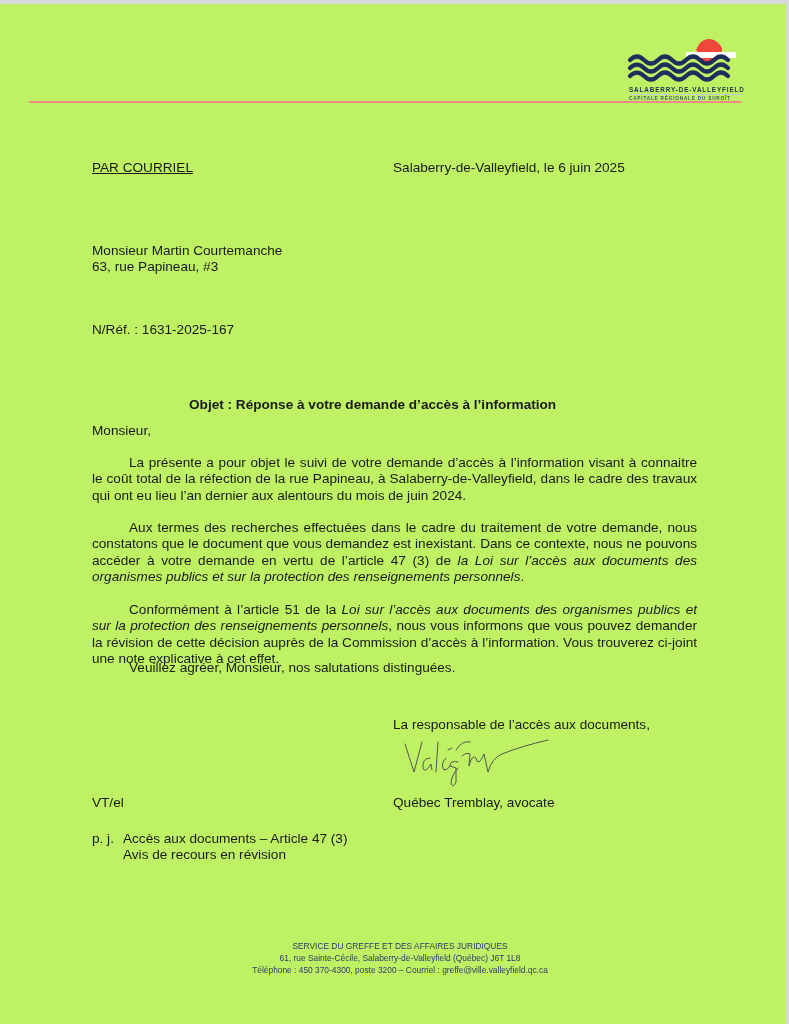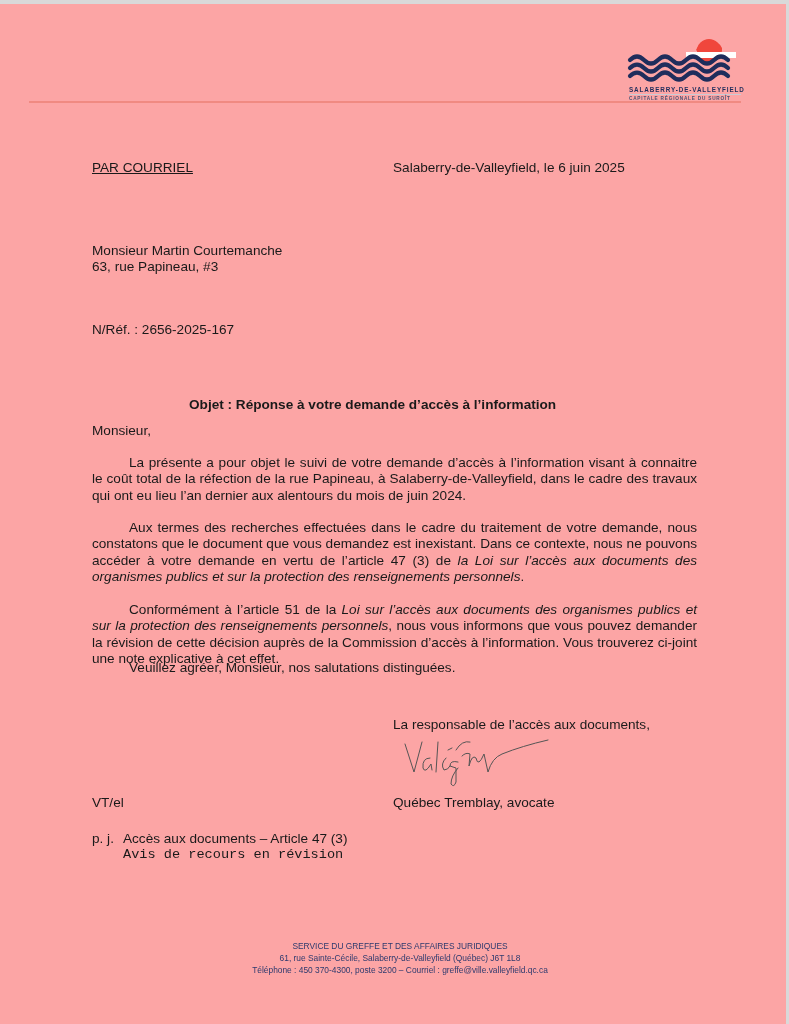--- a/index.html
+++ b/index.html
@@ -5,21 +5,21 @@
     html, body { margin: 0; padding: 0; }
     body {
       width: 789px; height: 1024px; overflow: hidden;
       background: #d9d9d9;
       font-family: "Liberation Sans", sans-serif;
       color: #1a1a1a;
       position: relative;
     }
     .page {
       position: absolute; left: 0; top: 4px; width: 786px; height: 1020px;
-      background: #fca5a5;
+      background: #bef264;
     }
     .logo { position: absolute; left: 626px; top: 32px; width: 116px; height: 64px; }
     .logo svg { display: block; }
     .logo-name {
       position: absolute; left: 629px; top: 82px; width: 112px;
       font-size: 6.3px; font-weight: bold; color: #1f2d5c; letter-spacing: 0.9px;
       white-space: nowrap;
     }
     .logo-sep { position: absolute; left: 629px; top: 90px; width: 112px; height: 1px; background: #c8cbd6; }
     .logo-tag {
@@ -67,21 +67,21 @@
   <div class="logo-sep"></div>
   <div class="logo-tag">CAPITALE RÉGIONALE DU SUROÎT</div>
   <div class="header-rule"></div>
 
   <div class="txt underline" style="left:92px; top:156px;">PAR COURRIEL</div>
   <div class="txt" style="left:393px; top:156px;">Salaberry-de-Valleyfield, le 6 juin 2025</div>
 
   <div class="txt" style="left:92px; top:239px;">Monsieur Martin Courtemanche</div>
   <div class="txt" style="left:92px; top:255px;">63, rue Papineau, #3</div>
 
-  <div class="txt" style="left:92px; top:318px;">N/Réf. : 2656-2025-167</div>
+  <div class="txt" style="left:92px; top:318px;">N/Réf. : 1631-2025-167</div>
 
   <div class="txt bold" style="left:189px; top:368px;margin-top:25px;">Objet : Réponse à votre demande d’accès à l’information</div>
 
   <div class="txt" style="left:92px; top:419px;">Monsieur,</div>
 
   <div class="para" style="top:451px;"><span class="indent"></span><span>La présente a pour objet le suivi de votre demande d’accès à l’information visant à connaitre le coût total de la réfection de la rue Papineau, à Salaberry-de-Valleyfield, dans le cadre des travaux qui ont eu lieu l’an dernier aux alentours du mois de juin 2024.</span></div>
 
   <div class="para" style="top:516px;"><span class="indent"></span><span>Aux termes des recherches effectuées dans le cadre du traitement de votre demande, nous constatons que le document que vous demandez est inexistant. Dans ce contexte, nous ne pouvons accéder à votre demande en vertu de l’article 47 (3) de </span><em>la Loi sur l’accès aux documents des organismes publics et sur la protection des renseignements personnels</em><span>.</span></div>
 
   <div class="para" style="top:598px;"><span class="indent"></span><span>Conformément à l’article 51 de la </span><em>Loi sur l’accès aux documents des organismes publics et sur la protection des renseignements personnels</em><span>, nous vous informons que vous pouvez demander la révision de cette décision auprès de la Commission d’accès à l’information. Vous trouverez ci-joint une note explicative à cet effet.</span></div>
@@ -101,20 +101,20 @@
       <path d="M56 14 q6 -10 14 -8"></path>
       <path d="M62 20 q4 -4 8 -2 l-1 12 q3 -12 7 -8 q2 10 8 -4 l4 18 q4 -14 14 -18 q20 -8 46 -14"></path>
     </svg>
   </div>
 
   <div class="txt" style="left:92px; top:791px;">VT/el</div>
   <div class="txt" style="left:393px; top:791px;">Québec Tremblay, avocate</div>
 
   <div class="txt" style="left:92px; top:827px;text-align:right;">p. j.</div>
   <div class="txt" style="left:123px; top:827px;">Accès aux documents – Article 47 (3)</div>
-  <div class="txt" style="left:123px; top:843px;font-family:Liberation Mono, monospace;">Avis de recours en révision</div>
+  <div class="txt" style="left:123px; top:843px;">Avis de recours en révision</div>
 
   <div class="footer" style="top:936px;">
     <div>SERVICE DU GREFFE ET DES AFFAIRES JURIDIQUES</div>
     <div>61, rue Sainte-Cécile, Salaberry-de-Valleyfield (Québec) J6T 1L8</div>
     <div>Téléphone : 450 370-4300, poste 3200 – Courriel : greffe@ville.valleyfield.qc.ca</div>
   </div>
 </div>
 
 </body></html>

